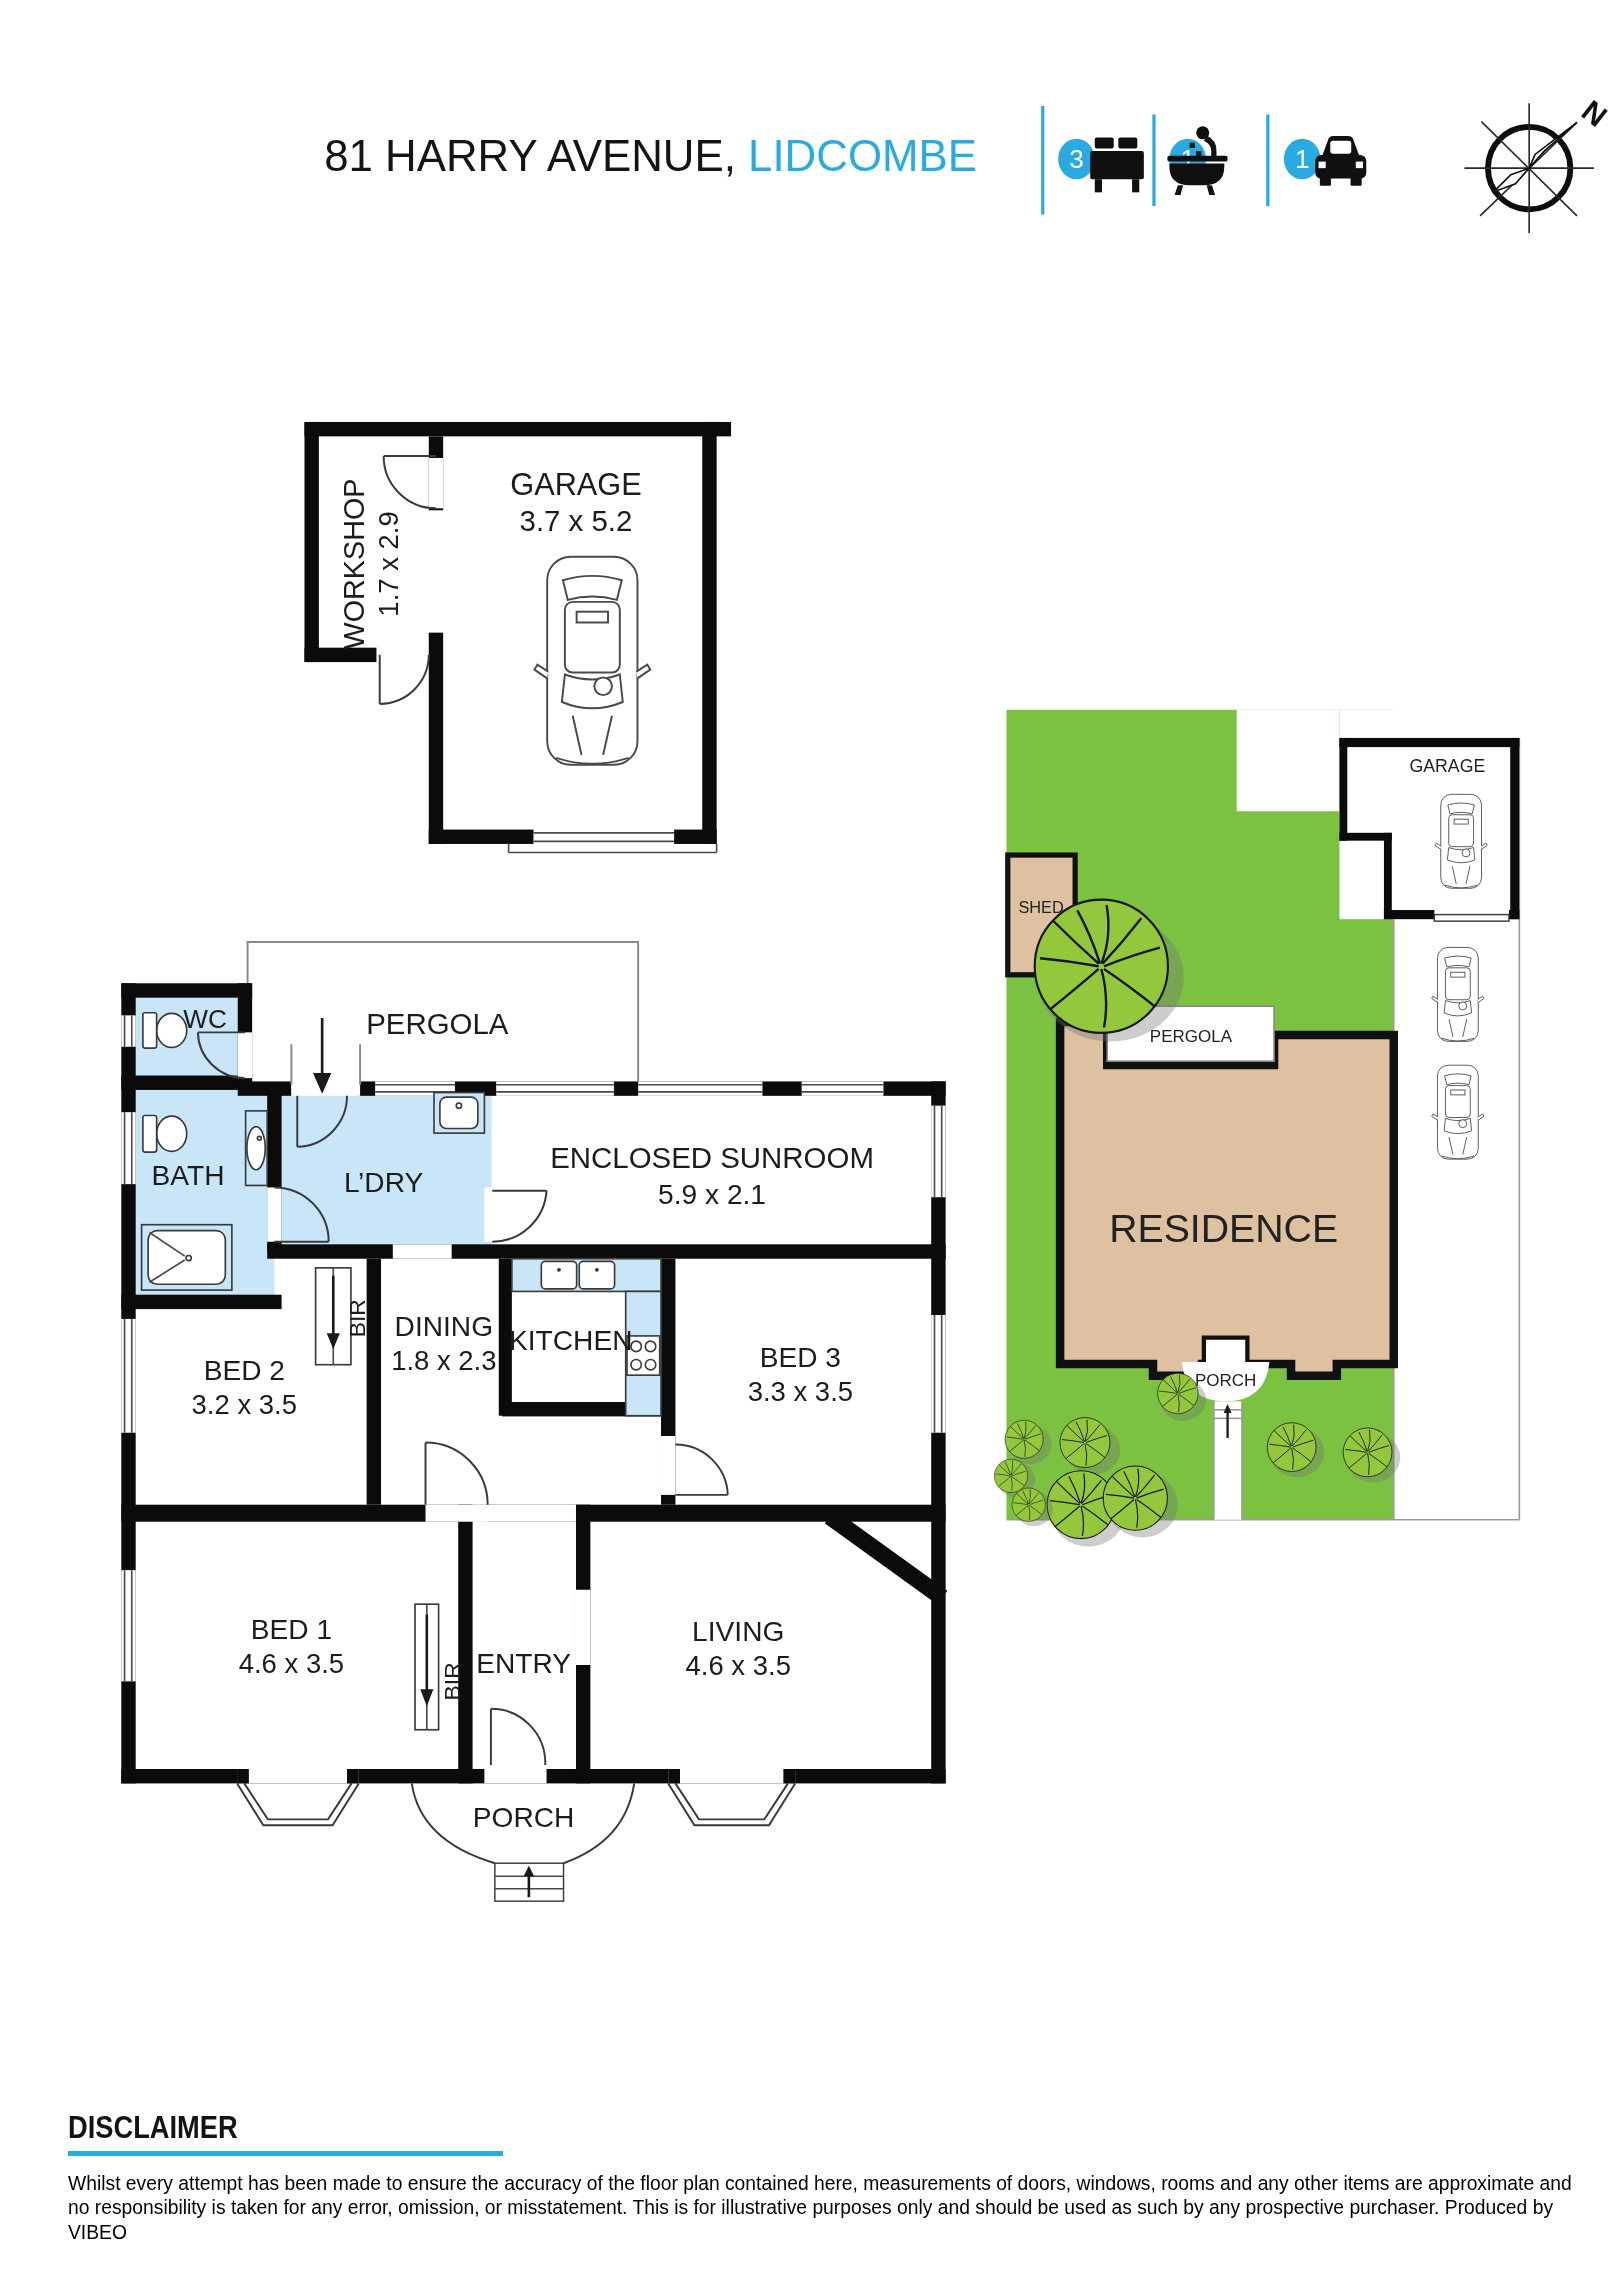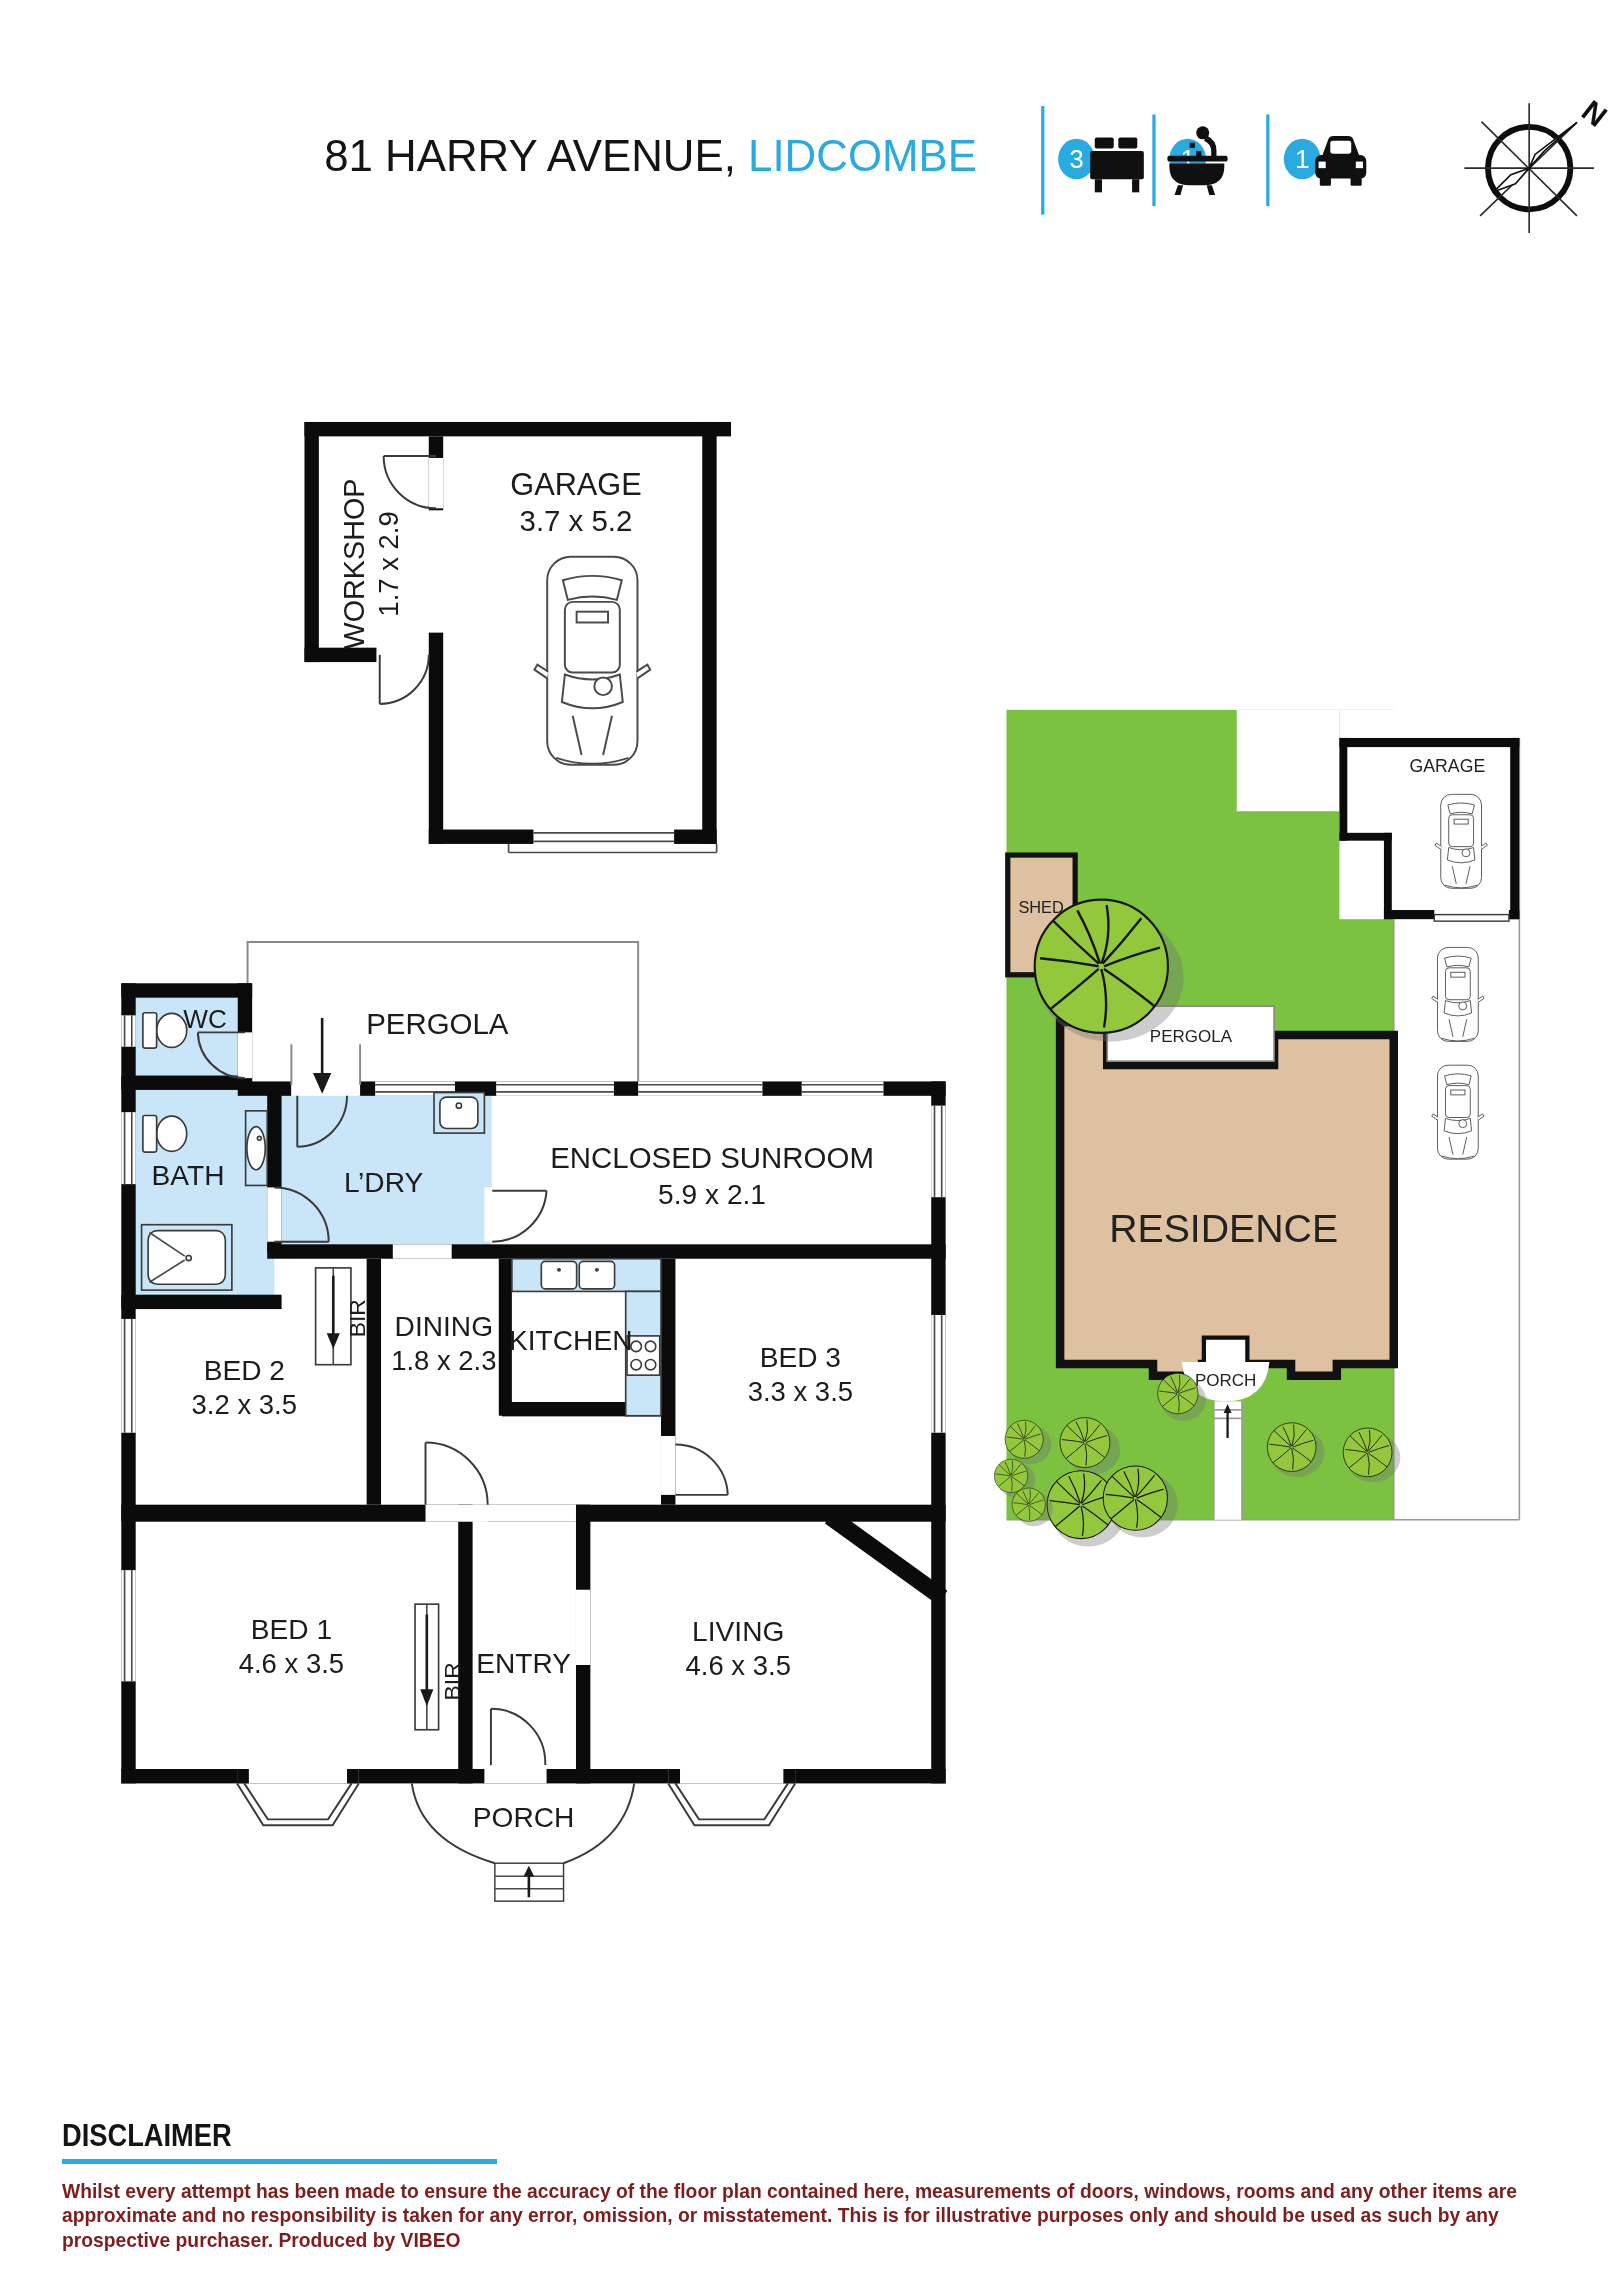--- a/index.html
+++ b/index.html
@@ -21,25 +21,25 @@
   .lbl{fill:#1c1c1c;font-family:"Liberation Sans",sans-serif;text-anchor:middle;}
   .site-lbl{fill:#222;font-family:"Liberation Sans",sans-serif;text-anchor:middle;}
   .lawn{fill:var(--lawn-green,#7CC241);}
   .tan{fill:var(--residence-tan,#DDC1A1);}
   .treefill{fill:var(--tree-green,#93C83D);stroke:#161616;stroke-width:1.6;}
   .vein{stroke:#161616;stroke-width:1.8;fill:none;}
   .shadow{fill:#6f6f6f;opacity:.35;}
   .blk{fill:#101010;}
   .accentfill{fill:var(--accent,#29ABE2);}
   .drive{stroke:#9a9a9a;stroke-width:2.5;fill:none;}
-  .disclaimer{position:absolute;left:62px;top:2110px;width:1505px;margin-top:8px;}
+  .disclaimer{position:absolute;left:68px;top:2110px;width:1505px;}
   .disclaimer h2{font-size:31px;font-weight:700;color:#141414;letter-spacing:0px;
     transform:scaleX(.88);transform-origin:left center;}
   .disc-bar{width:435px;height:5.2px;background:var(--accent,#29ABE2);margin-top:5.2px;}
-  .disclaimer p{margin-top:15.7px;font-size:19.3px;line-height:1.26;color:#7f1d1d;font-weight:bold;}
+  .disclaimer p{margin-top:15.7px;font-size:19.3px;line-height:1.26;color:#000000;}
 </style>
 </head>
 <body>
 
 <div class="page">
 <svg class="plan" width="1623" height="2295" viewBox="0 0 2480 3508">
 
   <defs>
     <symbol id="car-top" viewBox="-12 0 124 220">
       <g stroke="#4a4a4a" stroke-width="2" fill="#ffffff">

